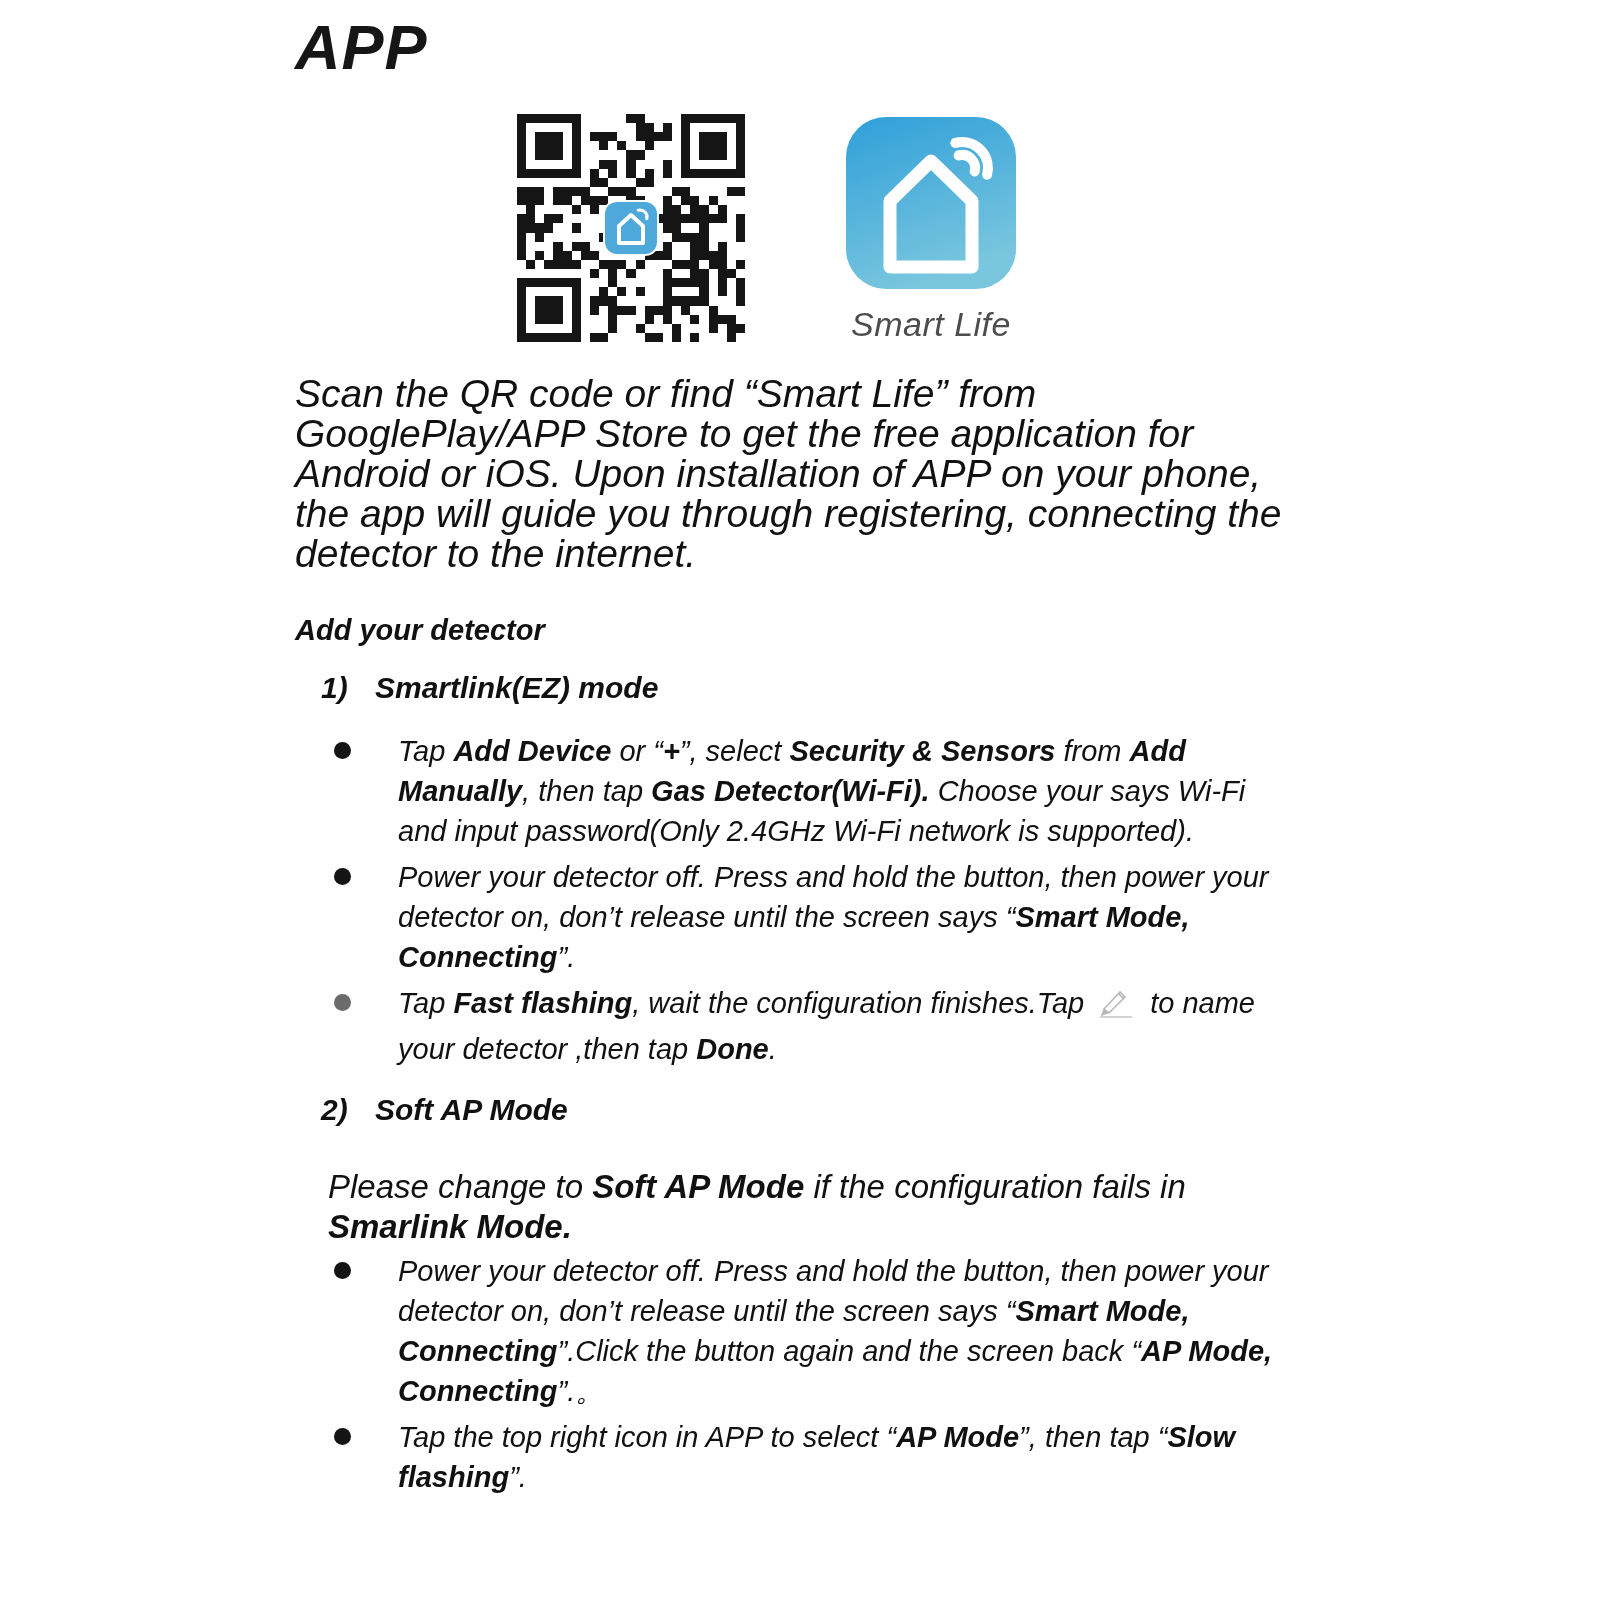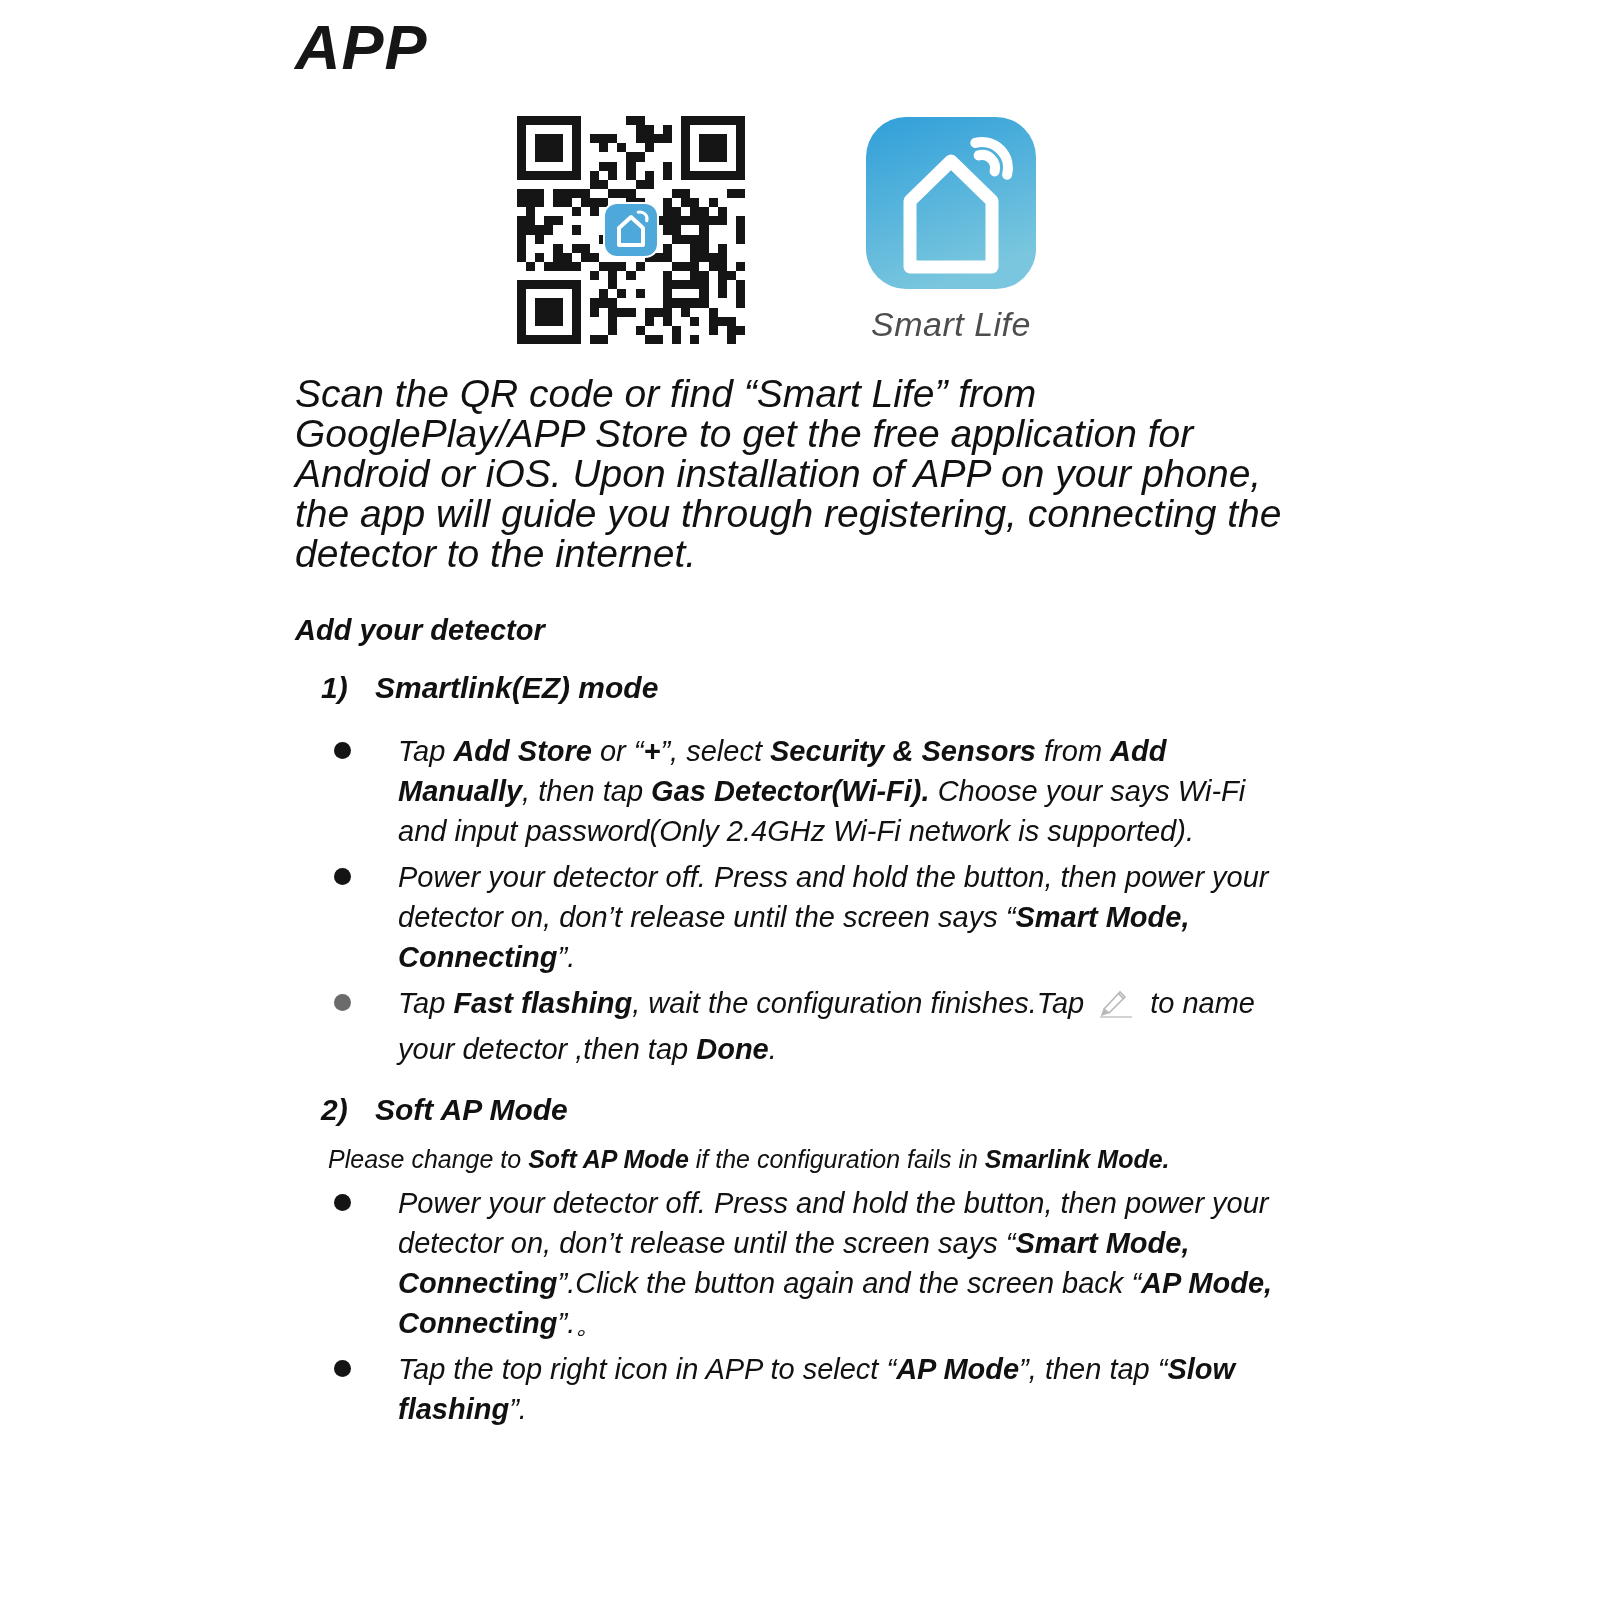--- a/index.html
+++ b/index.html
@@ -14,21 +14,21 @@
     overflow: hidden;
     font-style: italic;
   }
   .b { font-weight: bold; }
 
   h1.doc-title {
     margin: 0; font-size: 63px; line-height: 1.05;
     font-weight: bold; letter-spacing: 1px; color: #161616;
   }
 
-  .figure-row { display: flex; align-items: flex-end; margin-top: 34px; gap: 20px; }
+  .figure-row { display: flex; align-items: flex-start; margin-top: 34px; }
   .qr-wrap { position: relative; width: 228px; height: 228px; margin-left: 222px; }
   .qr-wrap svg.qr { width: 228px; height: 228px; display: block; }
   .qr-logo {
     position: absolute; left: 50%; top: 50%;
     width: 58px; height: 58px; transform: translate(-50%, -50%);
   }
   .icon-col { margin-left: 100px; width: 172px; text-align: center; margin-top: 3px; }
   .app-icon { width: 170px; height: 172px; display: block; margin: 0 auto; }
   .icon-label { margin-top: 16px; font-size: 34px; color: #4d4d4d; letter-spacing: 0.5px; }
 
@@ -50,22 +50,22 @@
     position: relative; padding-left: 103px; margin: 0 0 6px 0;
     font-size: 29px; line-height: 40px;
   }
   ul.bullets li::before {
     content: ""; position: absolute; left: 39px; top: 11px;
     width: 17px; height: 17px; border-radius: 50%; background: #141414;
   }
   ul.bullets li.gray-bullet::before { background: #6b6b6b; }
 
   p.runs-para {
-    margin: 12px 0 0 33px; width: 858px;
-    font-size: 25px; line-height: 40px; margin-bottom: 2px;
+    margin: 40px 0 0 33px; width: 858px;
+    font-size: 33px; line-height: 40px; margin-bottom: 2px;
   }
   ul.bullets.tight { margin-top: 4px; }
 
   .pencil { display: inline-block; vertical-align: -6px; margin: 0 12px 0 10px; }
 </style>
 </head>
 <body>
 
 <div class="page">
 
@@ -416,21 +416,21 @@
   <p class="intro">Scan the QR code or find “Smart Life” from GooglePlay/APP Store to get the free application for Android or iOS. Upon installation of APP on your phone, the app will guide you through registering, connecting the detector to the internet.</p>
 
   <h2 class="add-heading">Add your detector</h2>
 
   <div class="sec-heading">
     <span class="num">1)</span>
     <span>Smartlink(EZ) mode</span>
   </div>
 
   <ul class="bullets">
-      <li><span>Tap </span><span class="b">Add Store</span><span> or “</span><span class="b">+</span><span>”, select </span><span class="b">Security &amp; Sensors</span><span> from </span><span class="b">Add Manually</span><span>, then tap </span><span class="b">Gas Detector(Wi-Fi).</span><span> Choose your says Wi-Fi and input password(Only 2.4GHz Wi-Fi network is supported).</span></li>
+      <li><span>Tap </span><span class="b">Add Device</span><span> or “</span><span class="b">+</span><span>”, select </span><span class="b">Security &amp; Sensors</span><span> from </span><span class="b">Add Manually</span><span>, then tap </span><span class="b">Gas Detector(Wi-Fi).</span><span> Choose your says Wi-Fi and input password(Only 2.4GHz Wi-Fi network is supported).</span></li>
       <li><span>Power your detector off. Press and hold the button, then power your detector on, don’t release until the screen says “</span><span class="b">Smart Mode, Connecting</span><span>”.</span></li>
       <li class="gray-bullet"><span>Tap </span><span class="b">Fast flashing</span><span>, wait the configuration finishes.Tap</span><span class="pencil"><svg width="44" height="34" viewBox="0 0 44 34">
             <path d="M10 24 L26 7 L31 12 L15 28 Z" fill="none" stroke="#b8b8b8" stroke-width="1.6"></path>
             <path d="M10 24 L7.5 30.5 L14 28 Z" fill="#b8b8b8" stroke="#b8b8b8" stroke-width="1"></path>
             <line x1="24.5" y1="8.6" x2="29.5" y2="13.6" stroke="#b8b8b8" stroke-width="1.6"></line>
             <line x1="6" y1="32" x2="38" y2="32" stroke="#cfcfcf" stroke-width="1.8"></line>
           </svg></span><span>to name your detector ,then tap </span><span class="b">Done</span><span>.</span></li>
     </ul>
 
   <div class="sec-heading">

